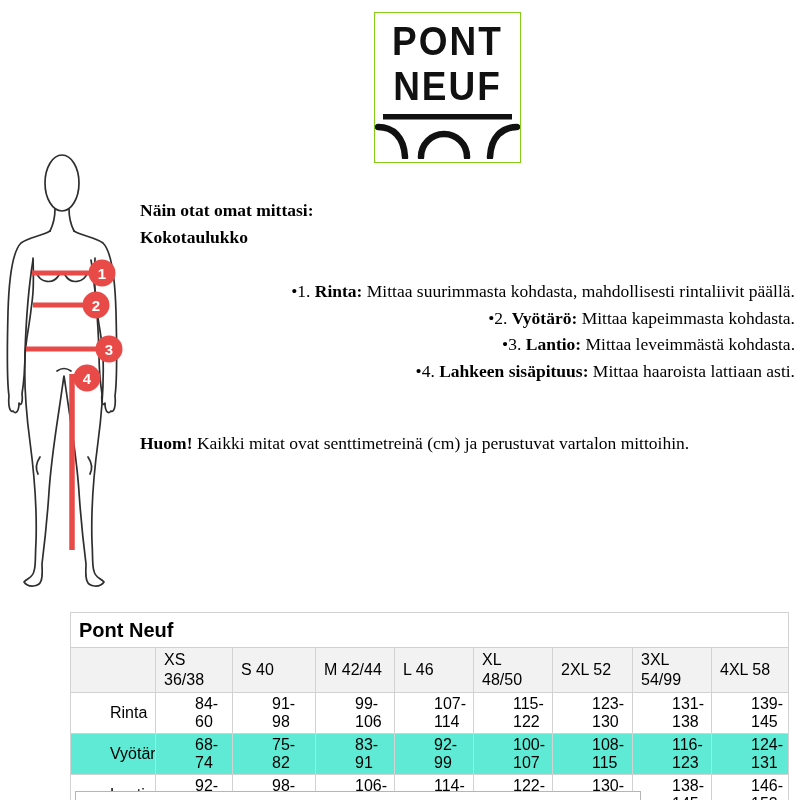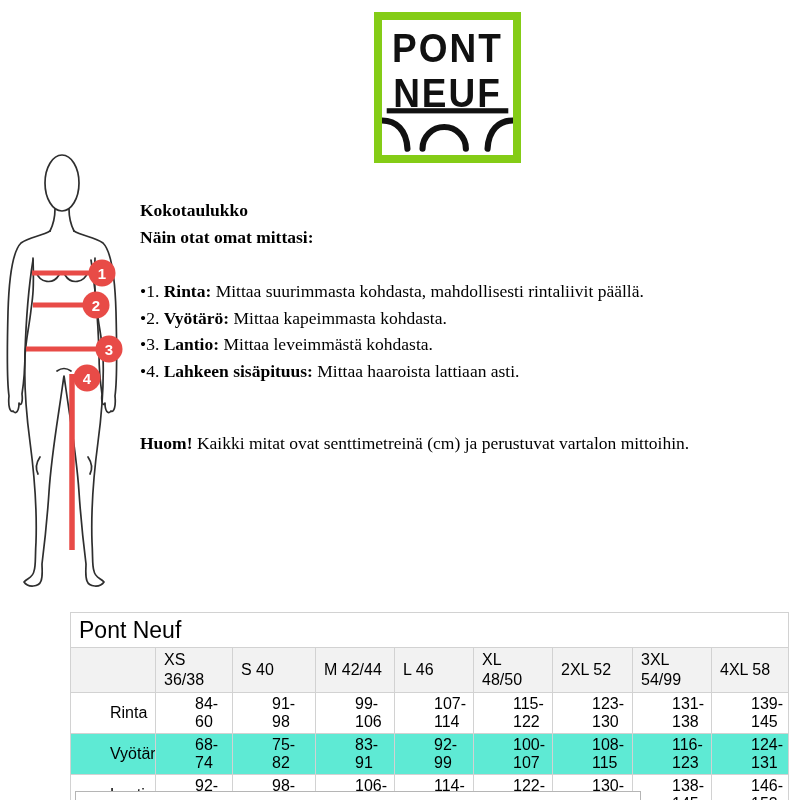--- a/index.html
+++ b/index.html
@@ -1,21 +1,21 @@
 <!DOCTYPE html>
 <html><head>
 <meta charset="utf-8">
 <style>
   html,body{margin:0;padding:0;background:#fff;}
   .page{position:relative;width:800px;height:800px;background:#fff;overflow:hidden;
         font-family:"Liberation Serif",serif;color:#000;}
 
   
   .logo{position:absolute;left:374px;top:12px;width:147px;height:151px;
-        border:8px solid #84cc16;box-sizing:border-box;background:#fff;}
+        border:1px solid #84cc16;box-sizing:border-box;background:#fff;}
   .logo-words{margin-top:6px;text-align:center;
         font-family:"Liberation Sans",sans-serif;font-weight:700;
         font-size:37px;line-height:40px;letter-spacing:2px;color:#111;
         transform:scaleY(1.12);transform-origin:top center;}
   .logo-bridge{position:absolute;left:0;bottom:3px;width:100%;height:48px;}
   .logo-bridge .arch{fill:none;stroke:#111;stroke-width:6.5;stroke-linecap:round;}
 
   
   .figure{position:absolute;left:0;top:140px;}
   .figure .body{fill:none;stroke:#2e2e2e;stroke-width:1.7;
@@ -23,31 +23,31 @@
   .figure .redline{stroke:#e84b47;}
   .figure .marker-circle{fill:#e84b47;}
   .figure .marker-num{fill:#fff;font-family:"Liberation Sans",sans-serif;
         font-weight:700;font-size:15px;text-anchor:middle;}
 
   
   .instructions{position:absolute;left:140px;top:197px;width:655px;
         font-size:17.5px;line-height:27px;}
   .instructions .h{font-weight:700;}
   .bullets{margin-top:27px;}
-  .bullet{line-height:26.5px;}
+  .bullet{line-height:26.5px;text-align:right;}
   .note{margin-top:46px;}
 
   
   .size-table{position:absolute;left:70px;top:612px;width:718px;
         border-collapse:collapse;table-layout:fixed;
         font-family:"Liberation Sans",sans-serif;font-size:16px;color:#000;}
   .size-table td{border:1px solid #d2d2d2;padding:2px 8px;vertical-align:middle;
         overflow:hidden;}
   .size-table{border:1px solid #a8a8a8;}
-  .size-table .title-row td{height:30px;font-size:23px;background:#fff;}
+  .size-table .title-row td{height:30px;font-size:20px;background:#fff;font-weight:bold;}
   .size-table .head-row td{height:38px;background:#f2f2f2;line-height:20px;}
   .size-table .data-row td{height:34px;background:#fff;padding-left:39px;}
   .size-table .data-row.alt td{background:#5eead4;}
 
   .partial-row{position:absolute;left:75px;top:791px;width:566px;height:16px;
         border:1px solid #b5b5b5;background:#fff;box-sizing:border-box;}
 </style>
 </head>
 <body>
 
@@ -100,22 +100,22 @@
         <text class="marker-num" x="109" y="214.5">3</text>
       </g>
       <g>
         <circle class="marker-circle" cx="87" cy="238" r="13.5"></circle>
         <text class="marker-num" x="87" y="243.5">4</text>
       </g>
     </g>
   </svg>
 
   <div class="instructions">
+    <div class="h">Näin otat omat mittasi:</div>
     <div class="h">Kokotaulukko</div>
-    <div class="h">Näin otat omat mittasi:</div>
     <div class="bullets">
       <div class="bullet">
         <span>•1.</span>
         <b>Rinta:</b>
         <span>Mittaa suurimmasta kohdasta, mahdollisesti rintaliivit päällä.</span>
       </div>
       <div class="bullet">
         <span>•2.</span>
         <b>Vyötärö:</b>
         <span>Mittaa kapeimmasta kohdasta.</span>

